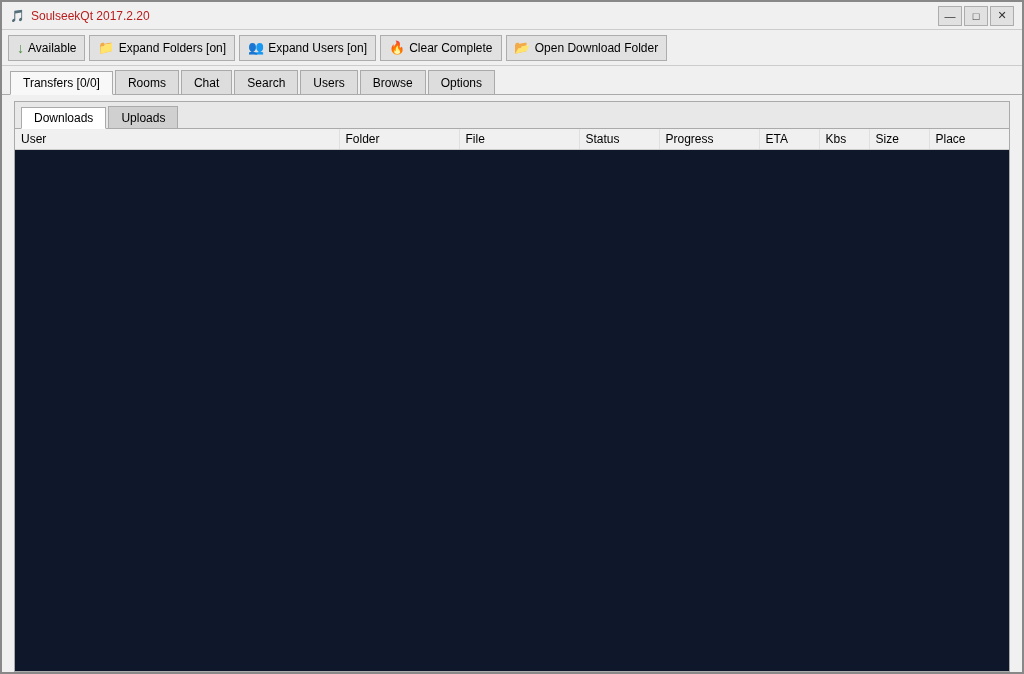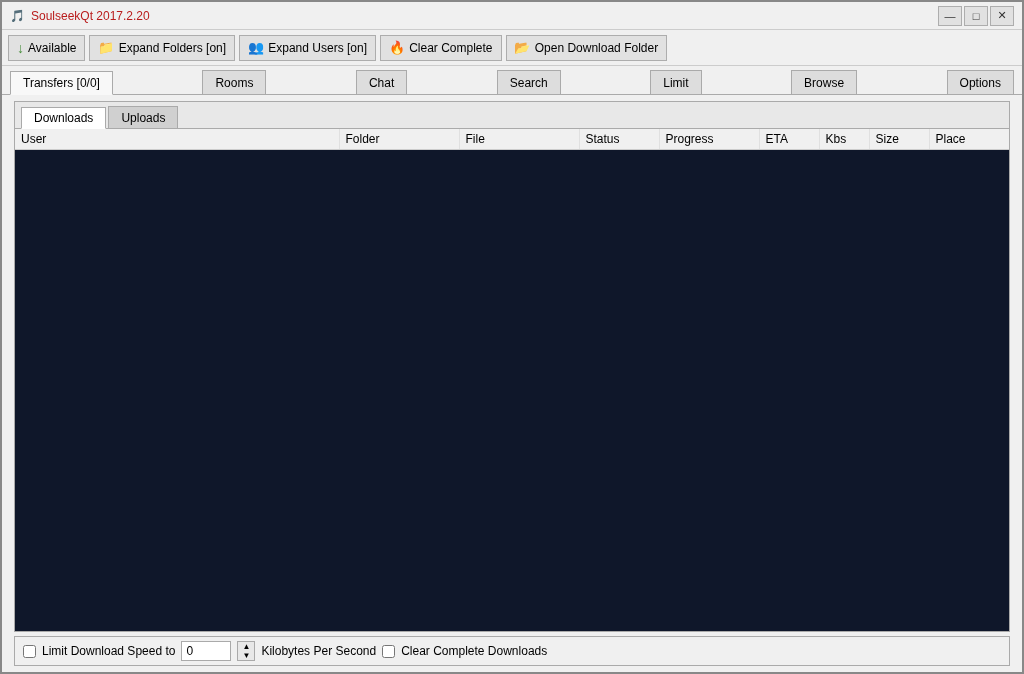--- a/index.html
+++ b/index.html
@@ -84,21 +84,20 @@
     }
 
     
     .main-tabs {
       display: flex;
       align-items: flex-end;
       padding: 4px 8px 0;
       background: #f0f0f0;
       border-bottom: 1px solid #aaa;
       gap: 2px;
-      justify-content: space-between;
     }
     .main-tab {
       padding: 4px 12px;
       background: #ddd;
       border: 1px solid #aaa;
       border-bottom: none;
       cursor: pointer;
       font-size: 12px;
       height: 24px;
       display: flex;
@@ -276,21 +275,21 @@
     <div class="main-tab">
       <span>Rooms</span>
     </div>
     <div class="main-tab">
       <span>Chat</span>
     </div>
     <div class="main-tab">
       <span>Search</span>
     </div>
     <div class="main-tab">
-      <span>Limit</span>
+      <span>Users</span>
     </div>
     <div class="main-tab">
       <span>Browse</span>
     </div>
     <div class="main-tab">
       <span>Options</span>
     </div>
   </div>
 
   <div class="main-content" style="flex:1; display:flex; flex-direction:column; padding: 6px 6px 0 6px;">
@@ -319,26 +318,14 @@
               <th style="width:60px;">Size</th>
               <th style="width:80px;">Place</th>
             </tr>
           </thead>
           <tbody>
           </tbody>
         </table>
       </div>
     </div>
 
-    <div class="footer" style="display:flex; align-items:center; gap:6px; background:#f0f0f0; border:1px solid #aaa; margin-top:4px; padding:4px 8px; height:30px; margin-bottom:6px;">
-      <input type="checkbox" class="footer-checkbox" style="">
-      <label class="footer-label">Limit Download Speed to</label>
-      <input type="text" class="speed-input" value="0" style="">
-      <div class="spinner">
-        <button class="spinner-btn">▲</button>
-        <button class="spinner-btn">▼</button>
-      </div>
-      <label class="footer-label">Kilobytes Per Second</label>
-      <input type="checkbox" class="footer-checkbox" style="">
-      <label class="footer-label">Clear Complete Downloads</label>
-    </div>
   </div>
 </div>
 
 </body></html>

